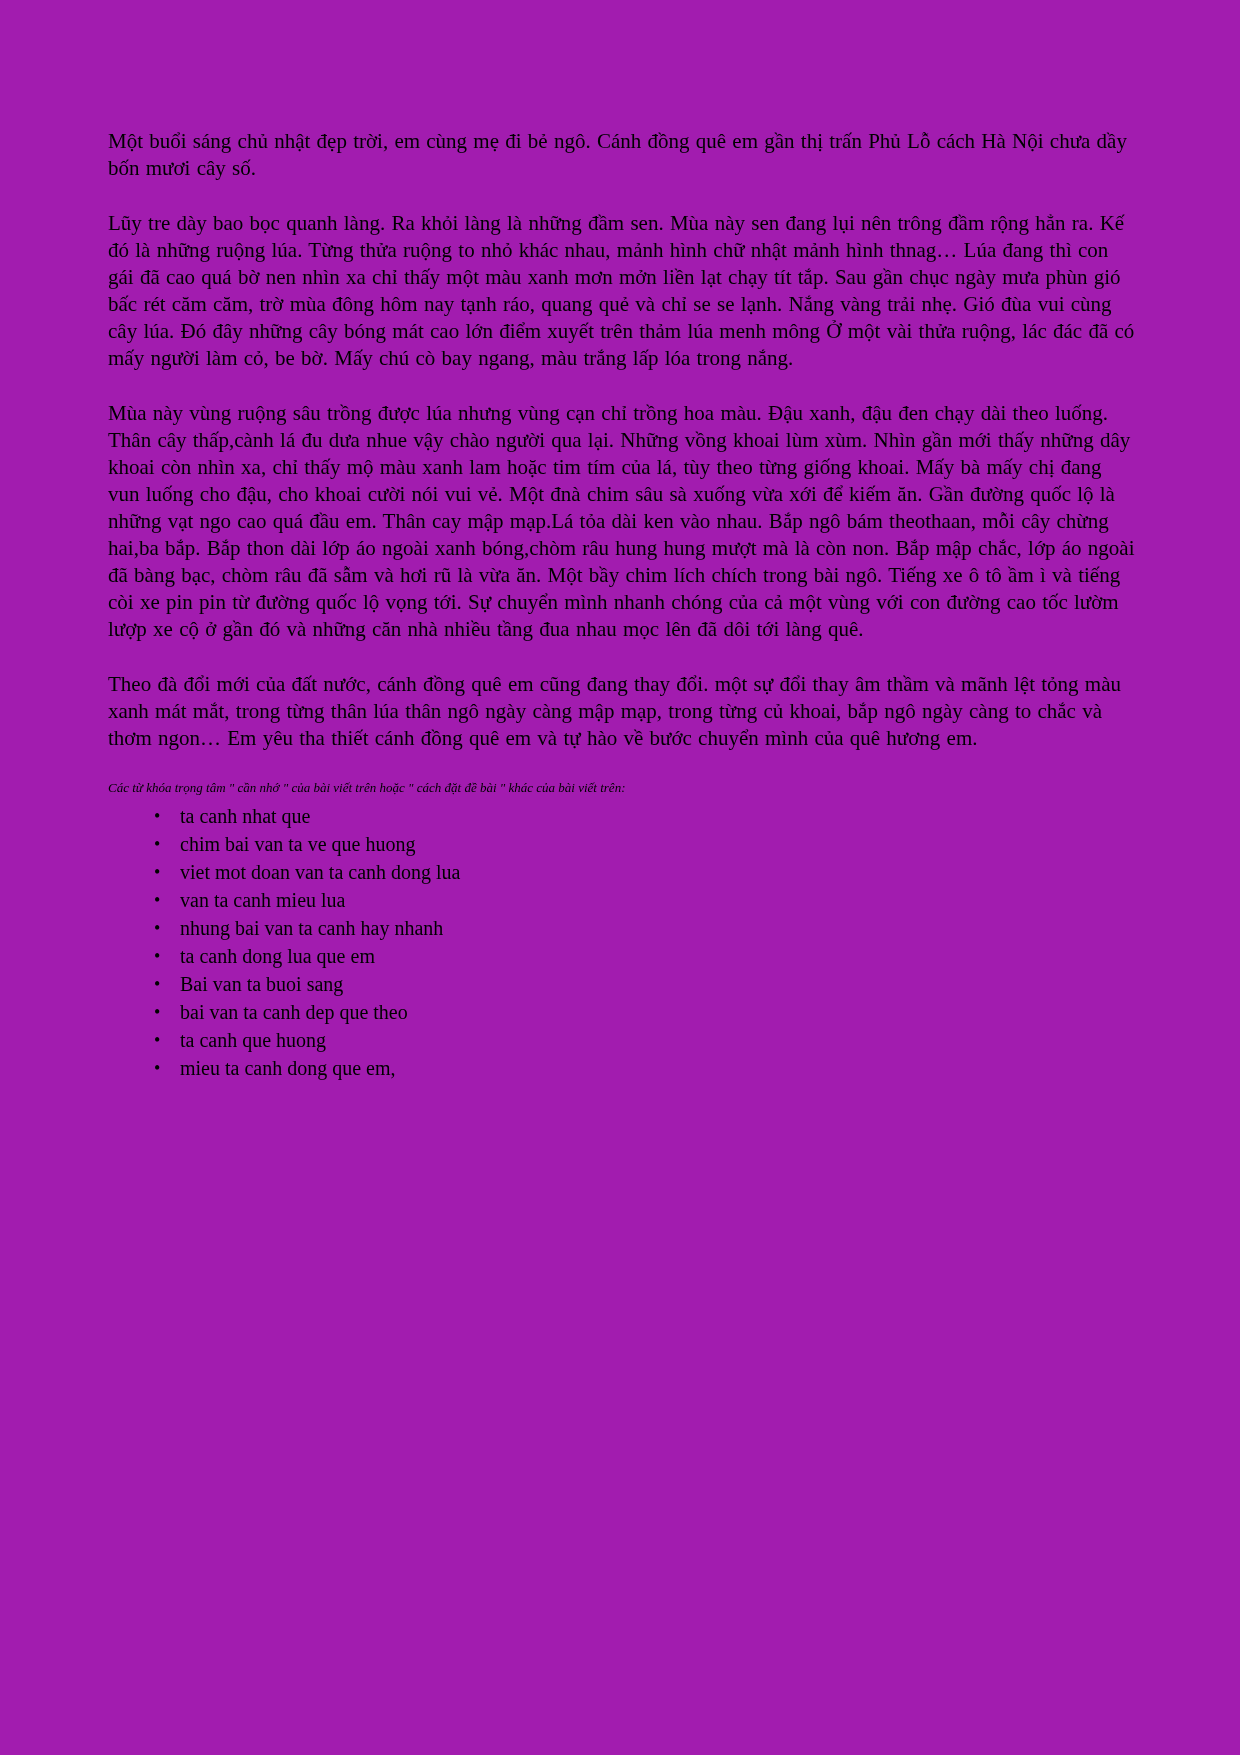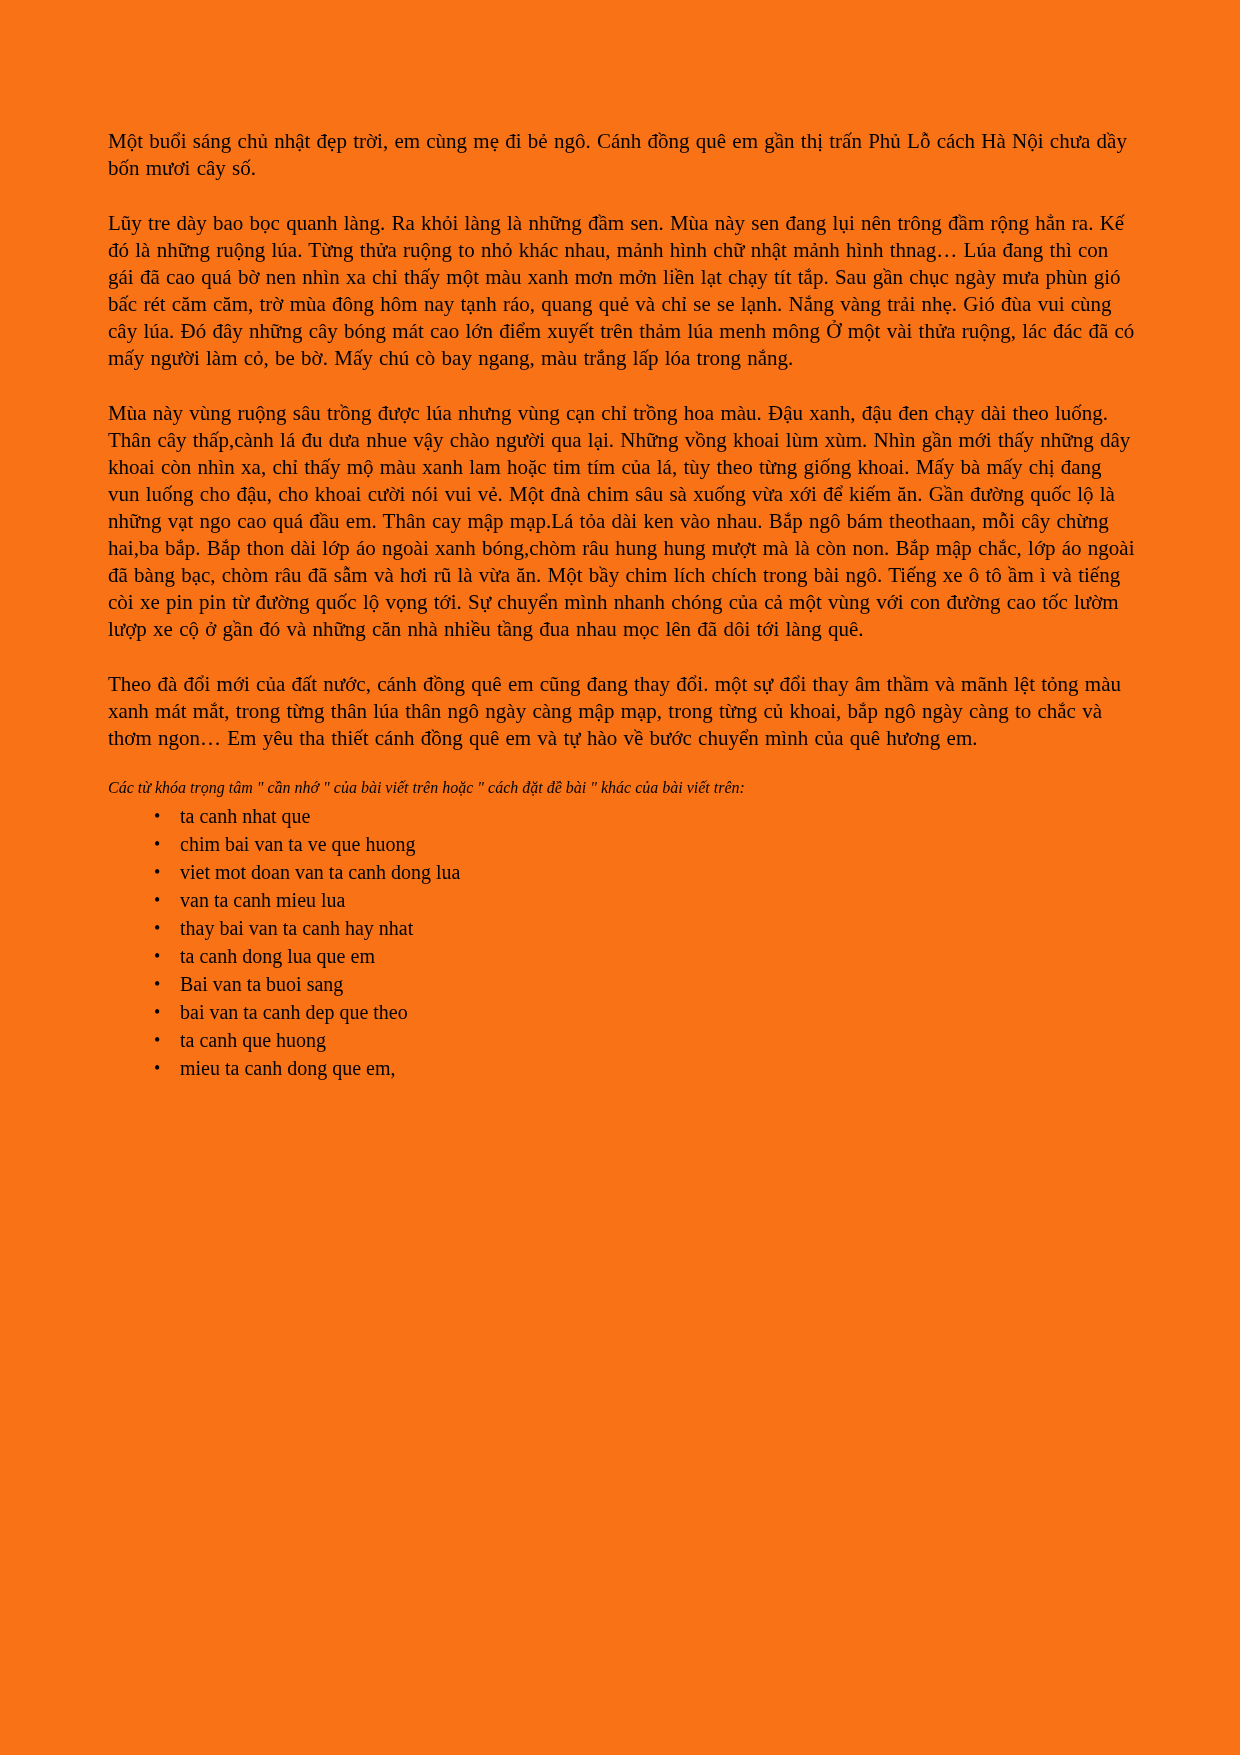--- a/index.html
+++ b/index.html
@@ -12,31 +12,31 @@
     height: 1755px;
     font-family: "Liberation Serif", "DejaVu Serif", serif;
     color: #000000;
     overflow: hidden;
   }
   .page {
     box-sizing: border-box;
     width: 1240px;
     height: 1755px;
     padding: 128px 104px 0 108px;
-    background: #f97316;
+    background: #a21caf;
   }
   .doc-paragraph {
     font-size: 21px;
     line-height: 27px;
     margin: 0 0 28px 0;
     text-align: left;
     word-spacing: 1px;
   }
   .keywords-caption {
-    font-size: 16px;
+    font-size: 13px;
     font-style: italic;
     line-height: 16px;
     margin: 14px 0 6px 0;
   }
   ul.keywords-list {
     margin: 0;
     padding-left: 46px;
     list-style: none;
   }
   ul.keywords-list li {
@@ -66,21 +66,21 @@
 
   <p class="doc-paragraph">Theo đà đổi mới của đất nước, cánh đồng quê em cũng đang thay đổi. một sự đổi thay âm thầm và mãnh lệt tỏng màu xanh mát mắt, trong từng thân lúa thân ngô ngày càng mập mạp, trong từng củ khoai, bắp ngô ngày càng to chắc và thơm ngon… Em yêu tha thiết cánh đồng quê em và tự hào về bước chuyển mình của quê hương em.</p>
 
   <div class="keywords-caption">Các từ khóa trọng tâm " cần nhớ " của bài viết trên hoặc " cách đặt đề bài " khác của bài viết trên:</div>
 
   <ul class="keywords-list">
     <li><span class="bullet-dot">•</span><span>ta canh nhat que</span></li>
     <li><span class="bullet-dot">•</span><span>chim bai van ta ve que huong</span></li>
     <li><span class="bullet-dot">•</span><span>viet mot doan van ta canh dong lua</span></li>
     <li><span class="bullet-dot">•</span><span>van ta canh mieu lua</span></li>
-    <li><span class="bullet-dot">•</span><span>thay bai van ta canh hay nhat</span></li>
+    <li><span class="bullet-dot">•</span><span>nhung bai van ta canh hay nhanh</span></li>
     <li><span class="bullet-dot">•</span><span>ta canh dong lua que em</span></li>
     <li><span class="bullet-dot">•</span><span>Bai van ta buoi sang</span></li>
     <li><span class="bullet-dot">•</span><span>bai van ta canh dep que theo</span></li>
     <li><span class="bullet-dot">•</span><span>ta canh que huong</span></li>
     <li><span class="bullet-dot">•</span><span>mieu ta canh dong que em,</span></li>
   </ul>
 
 </div>
 
 </body></html>

